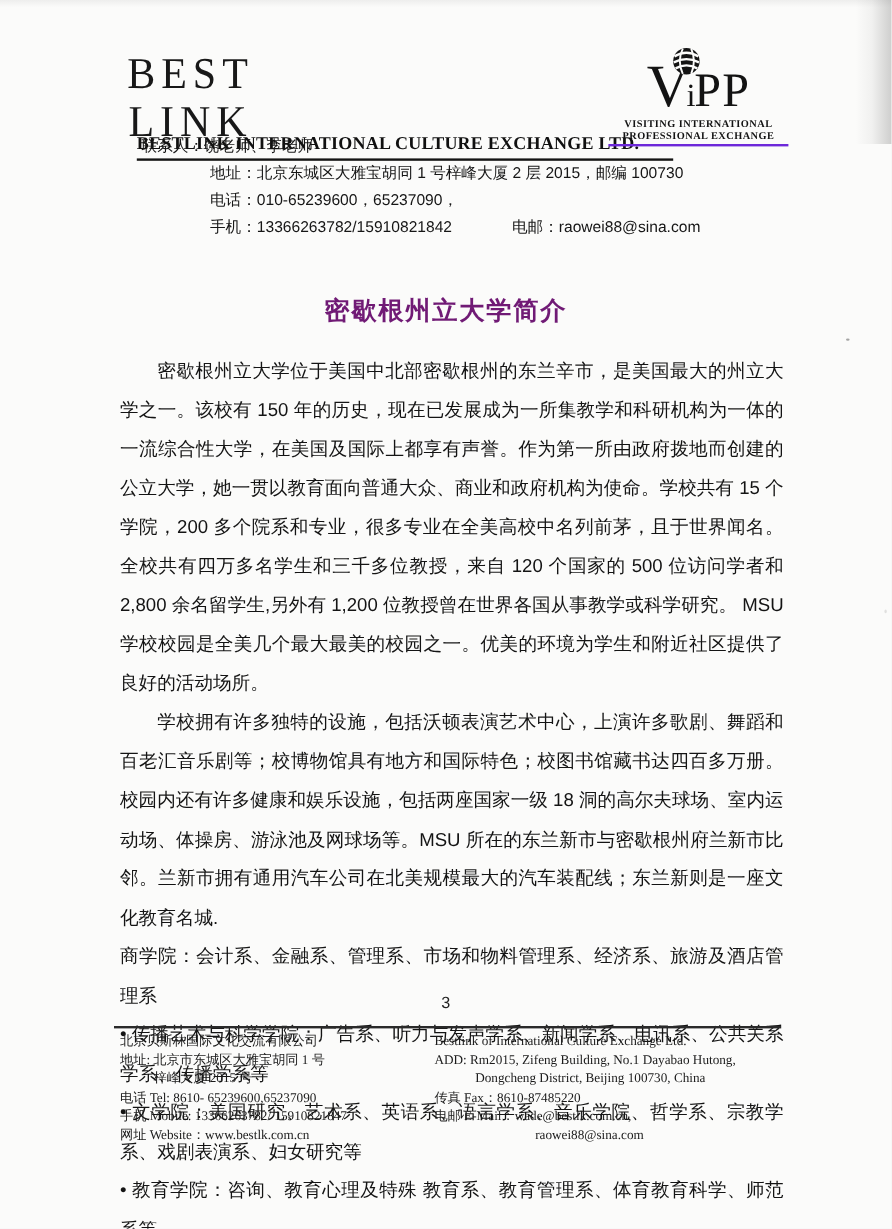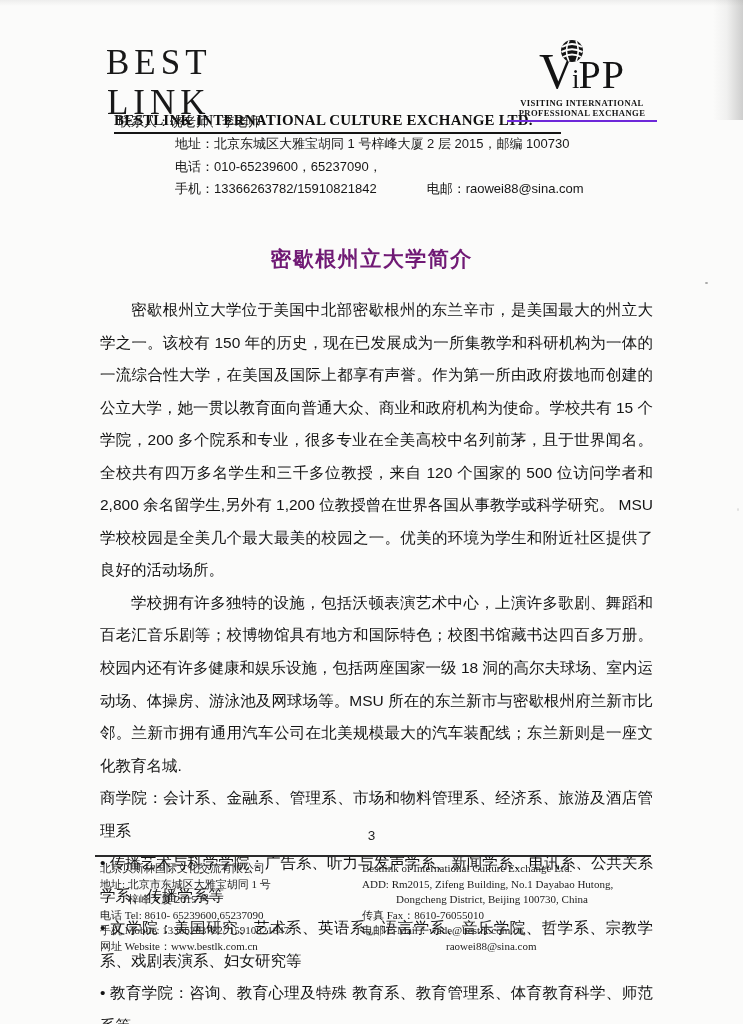--- a/index.html
+++ b/index.html
@@ -165,19 +165,19 @@
       <div>地址: 北京市东城区大雅宝胡同 1 号</div>
       <div class="ind-a">梓峰大厦 2015 号</div>
       <div>电话 Tel:  8610- 65239600,65237090</div>
       <div>手机 Mobile: 13366263782/ 15910821847</div>
       <div>网址 Website：www.bestlk.com.cn</div>
     </div>
     <div class="footer-col-right">
       <div>Bestlink of International Culture Exchange Ltd.</div>
       <div>ADD: Rm2015, Zifeng Building, No.1 Dayabao Hutong,</div>
       <div class="ind-b">Dongcheng District, Beijing 100730, China</div>
-      <div>传真 Fax：8610-76055010</div>
+      <div>传真 Fax：8610-87485220</div>
       <div>电邮 E-Mail：wade@bestlk.com.cn,</div>
       <div class="ind-c">raowei88@sina.com</div>
     </div>
   </div>
 
 </div>
 
 </body></html>

